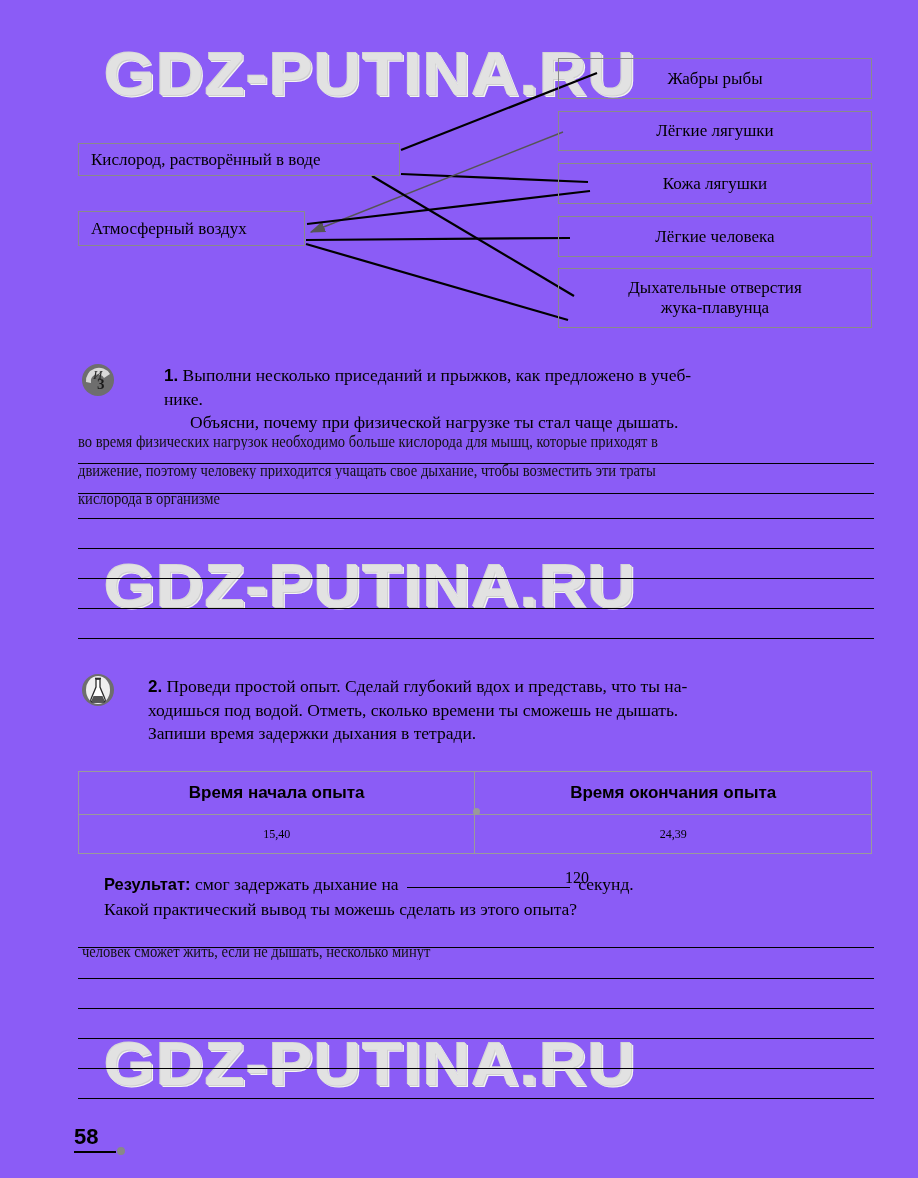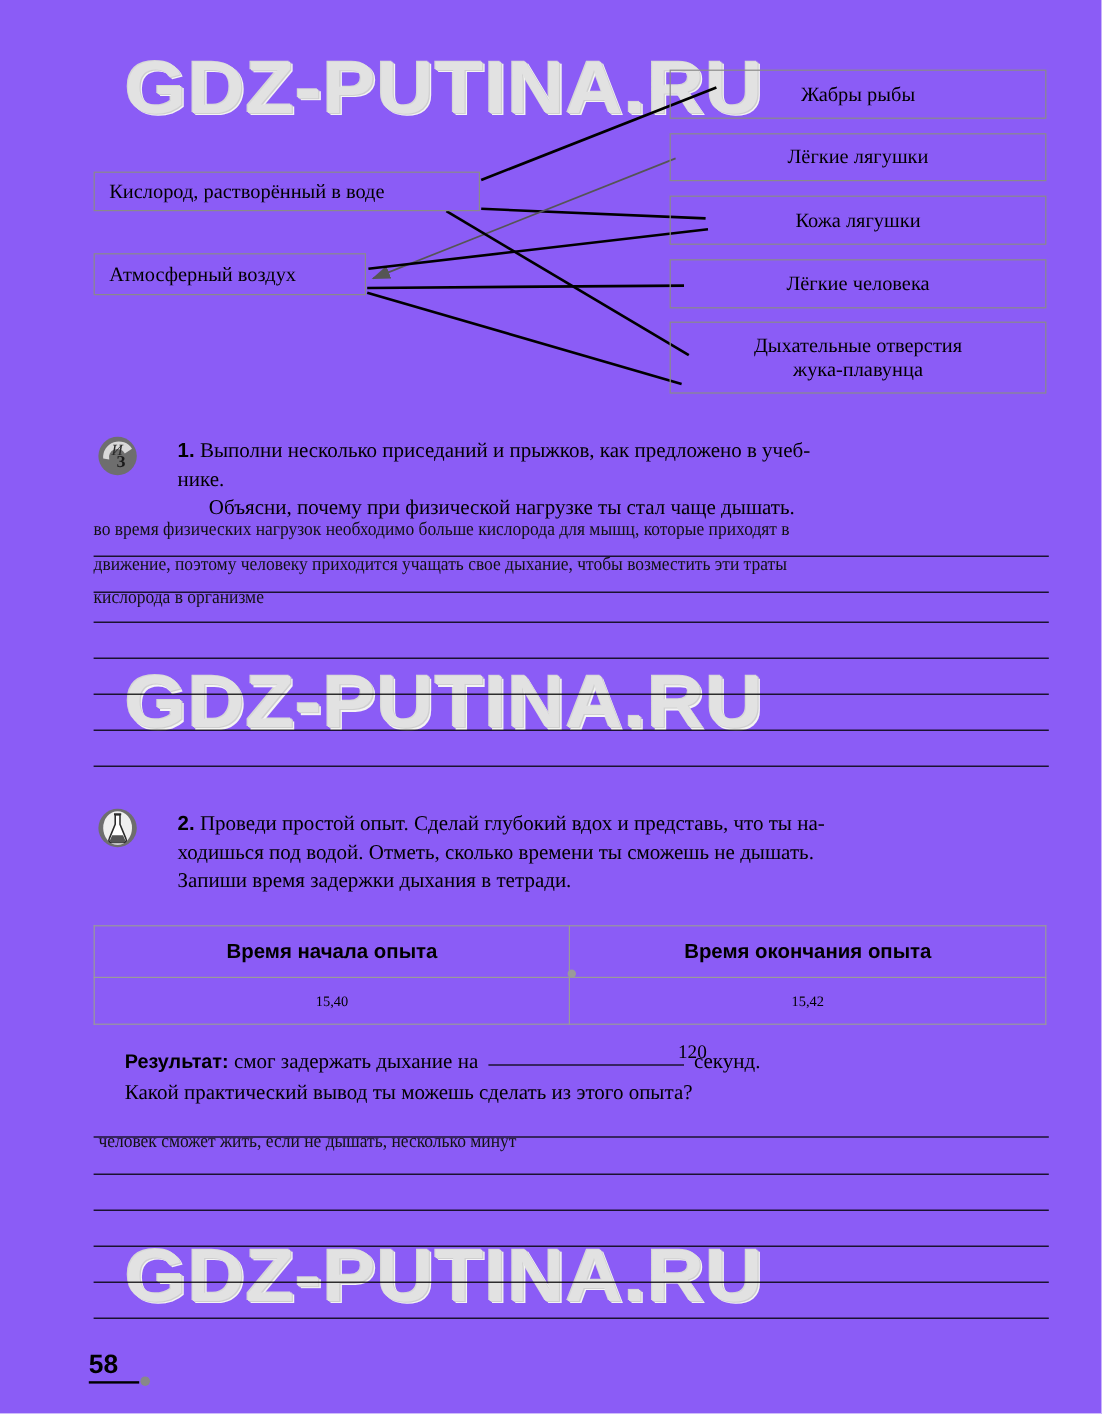--- a/index.html
+++ b/index.html
@@ -171,21 +171,21 @@
   </div>
 
   <div class="icon-badge" style="left:80px;top:362px;">
     <svg width="36" height="36" viewBox="0 0 36 36">
       <circle cx="18" cy="18" r="16" fill="#6e6e6e"></circle>
       <path d="M6 20 a13 13 0 0 1 24 -8 l-6 4 a7 7 0 0 0 -13 5 z" fill="#d9d9d9"></path>
       <text x="13" y="17" font-family="Liberation Serif, serif" font-size="13" font-style="italic" fill="#2a2a2a">И</text>
       <text x="17" y="27" font-family="Liberation Serif, serif" font-size="14" font-weight="bold" fill="#1a1a1a">З</text>
     </svg>
   </div>
-  <div class="task-text" style="left:148px;top:364px;width:726px;">
+  <div class="task-text" style="left:164px;top:364px;width:726px;">
     <span><b>1.</b>
       <span>Выполни несколько приседаний и прыжков, как предложено в учеб-</span></span><br>
     <span>нике.</span><br>
     <span class="indent">Объясни, почему при физической нагрузке ты стал чаще дышать.</span>
   </div>
 
   <div class="rule" style="left:78px;top:463px;width:796px;"></div>
   <div class="rule" style="left:78px;top:493px;width:796px;"></div>
   <div class="rule" style="left:78px;top:518px;width:796px;"></div>
   <div class="rule" style="left:78px;top:548px;width:796px;"></div>
@@ -214,21 +214,21 @@
   </div>
 
   <table id="exp-table">
     <tbody>
         <tr>
       <td class="th" style="width:397px">Время начала опыта</td>
       <td class="th" style="width:397px">Время окончания опыта</td>
     </tr>
     <tr>
       <td class="val">15,40</td>
-      <td class="val">15,42</td>
+      <td class="val">24,39</td>
     </tr>
   </tbody>
     </table>
   <div class="table-dot"></div>
 
   <div id="result-block">
     <span style="display:inline-block;text-indent:26px;">
       <span class="lbl">Результат:</span>
       <span>смог задержать дыхание на</span>
       <span class="blank-line"></span>

